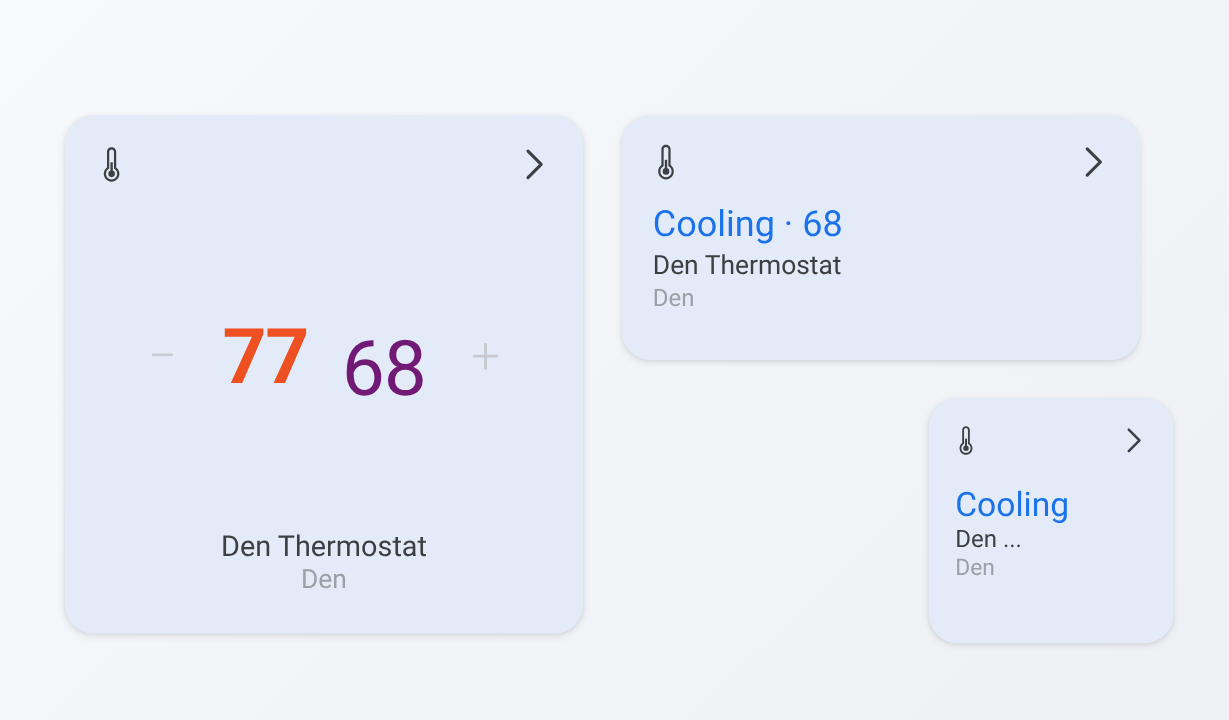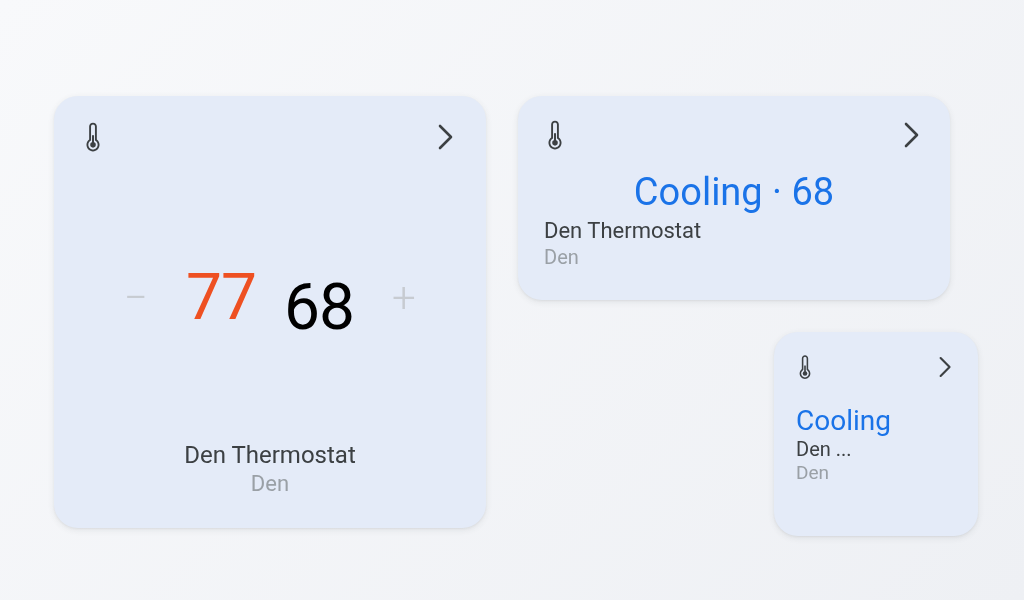--- a/index.html
+++ b/index.html
@@ -45,28 +45,28 @@
     font-size: 42px;
     color: #c7cbd1;
     font-weight: 300;
     width: 44px;
     text-align: center;
     cursor: pointer;
     user-select: none;
   }
   .card-large .temp-row .heat {
     font-size: 64px;
-    font-weight: 400;
+    font-weight: 700;
     color: #ee5022;
     letter-spacing: -1px;
   }
   .card-large .temp-row .cool {
     font-size: 64px;
     font-weight: 400;
-    color: #000000;
+    color: #701a75;
     letter-spacing: -1px;
     margin-top: 20px;
   }
   .card-large .footer {
     text-align: center;
     padding-bottom: 8px;
   }
   .card-large .footer .device {
     font-size: 24px;
     color: #3c4043;
@@ -89,24 +89,23 @@
     display: flex;
     flex-direction: column;
   }
   .card-medium .header-row {
     display: flex;
     justify-content: space-between;
     align-items: center;
     margin-bottom: 18px;
   }
   .card-medium .status {
-    font-size: 38px;
+    font-size: 30px;
     color: #1a73e8;
     font-weight: 400;
-    text-align: center;
   }
   .card-medium .device {
     font-size: 22px;
     color: #3c4043;
     margin-top: 4px;
   }
   .card-medium .room {
     font-size: 20px;
     color: #9aa0a6;
     margin-top: 2px;

